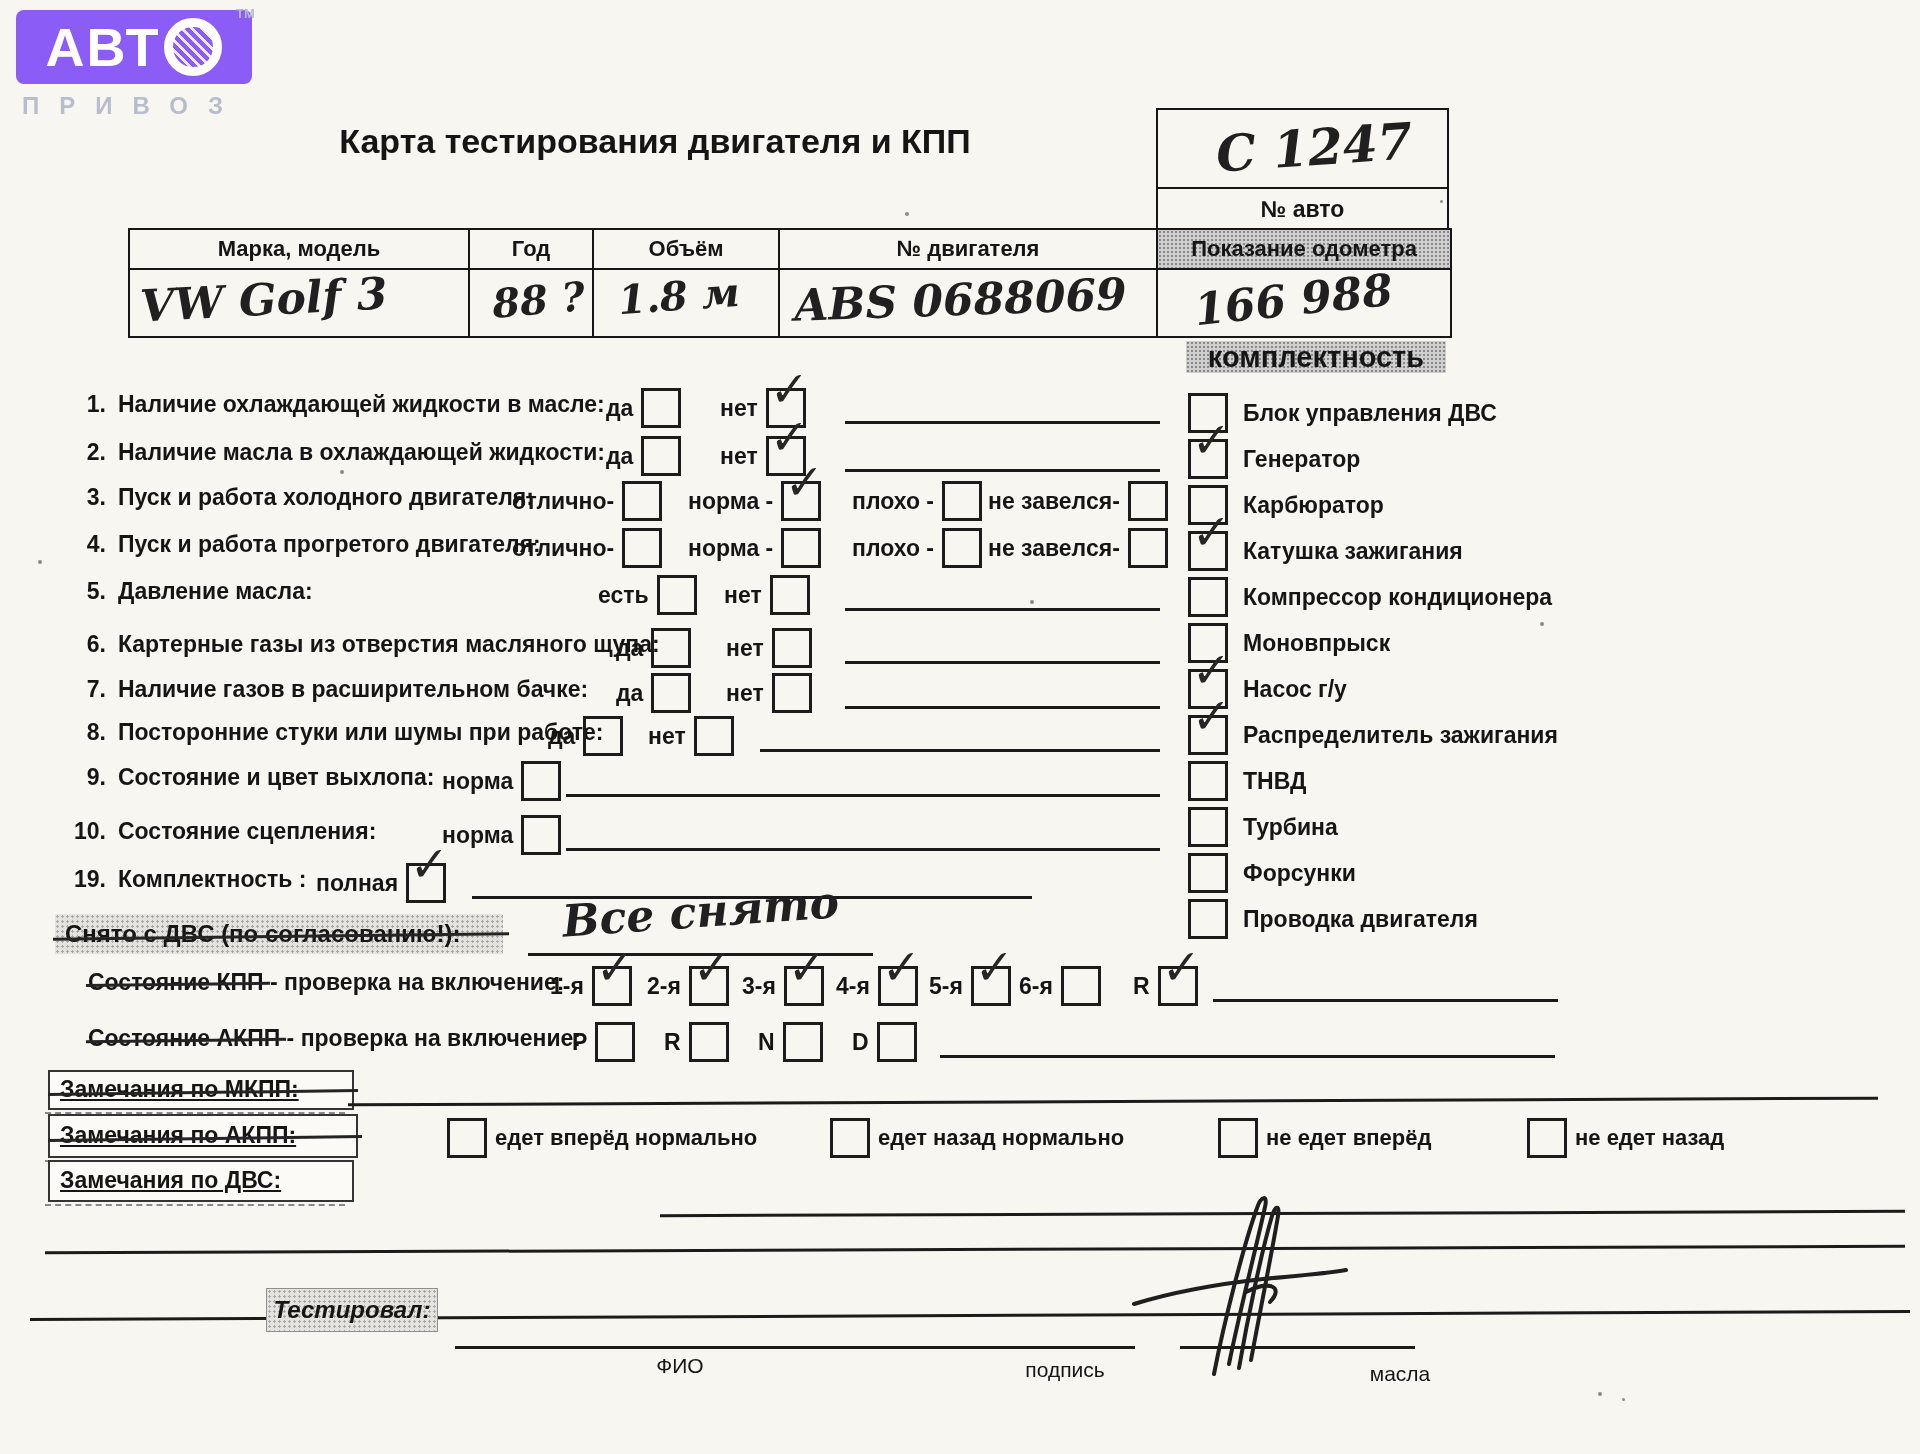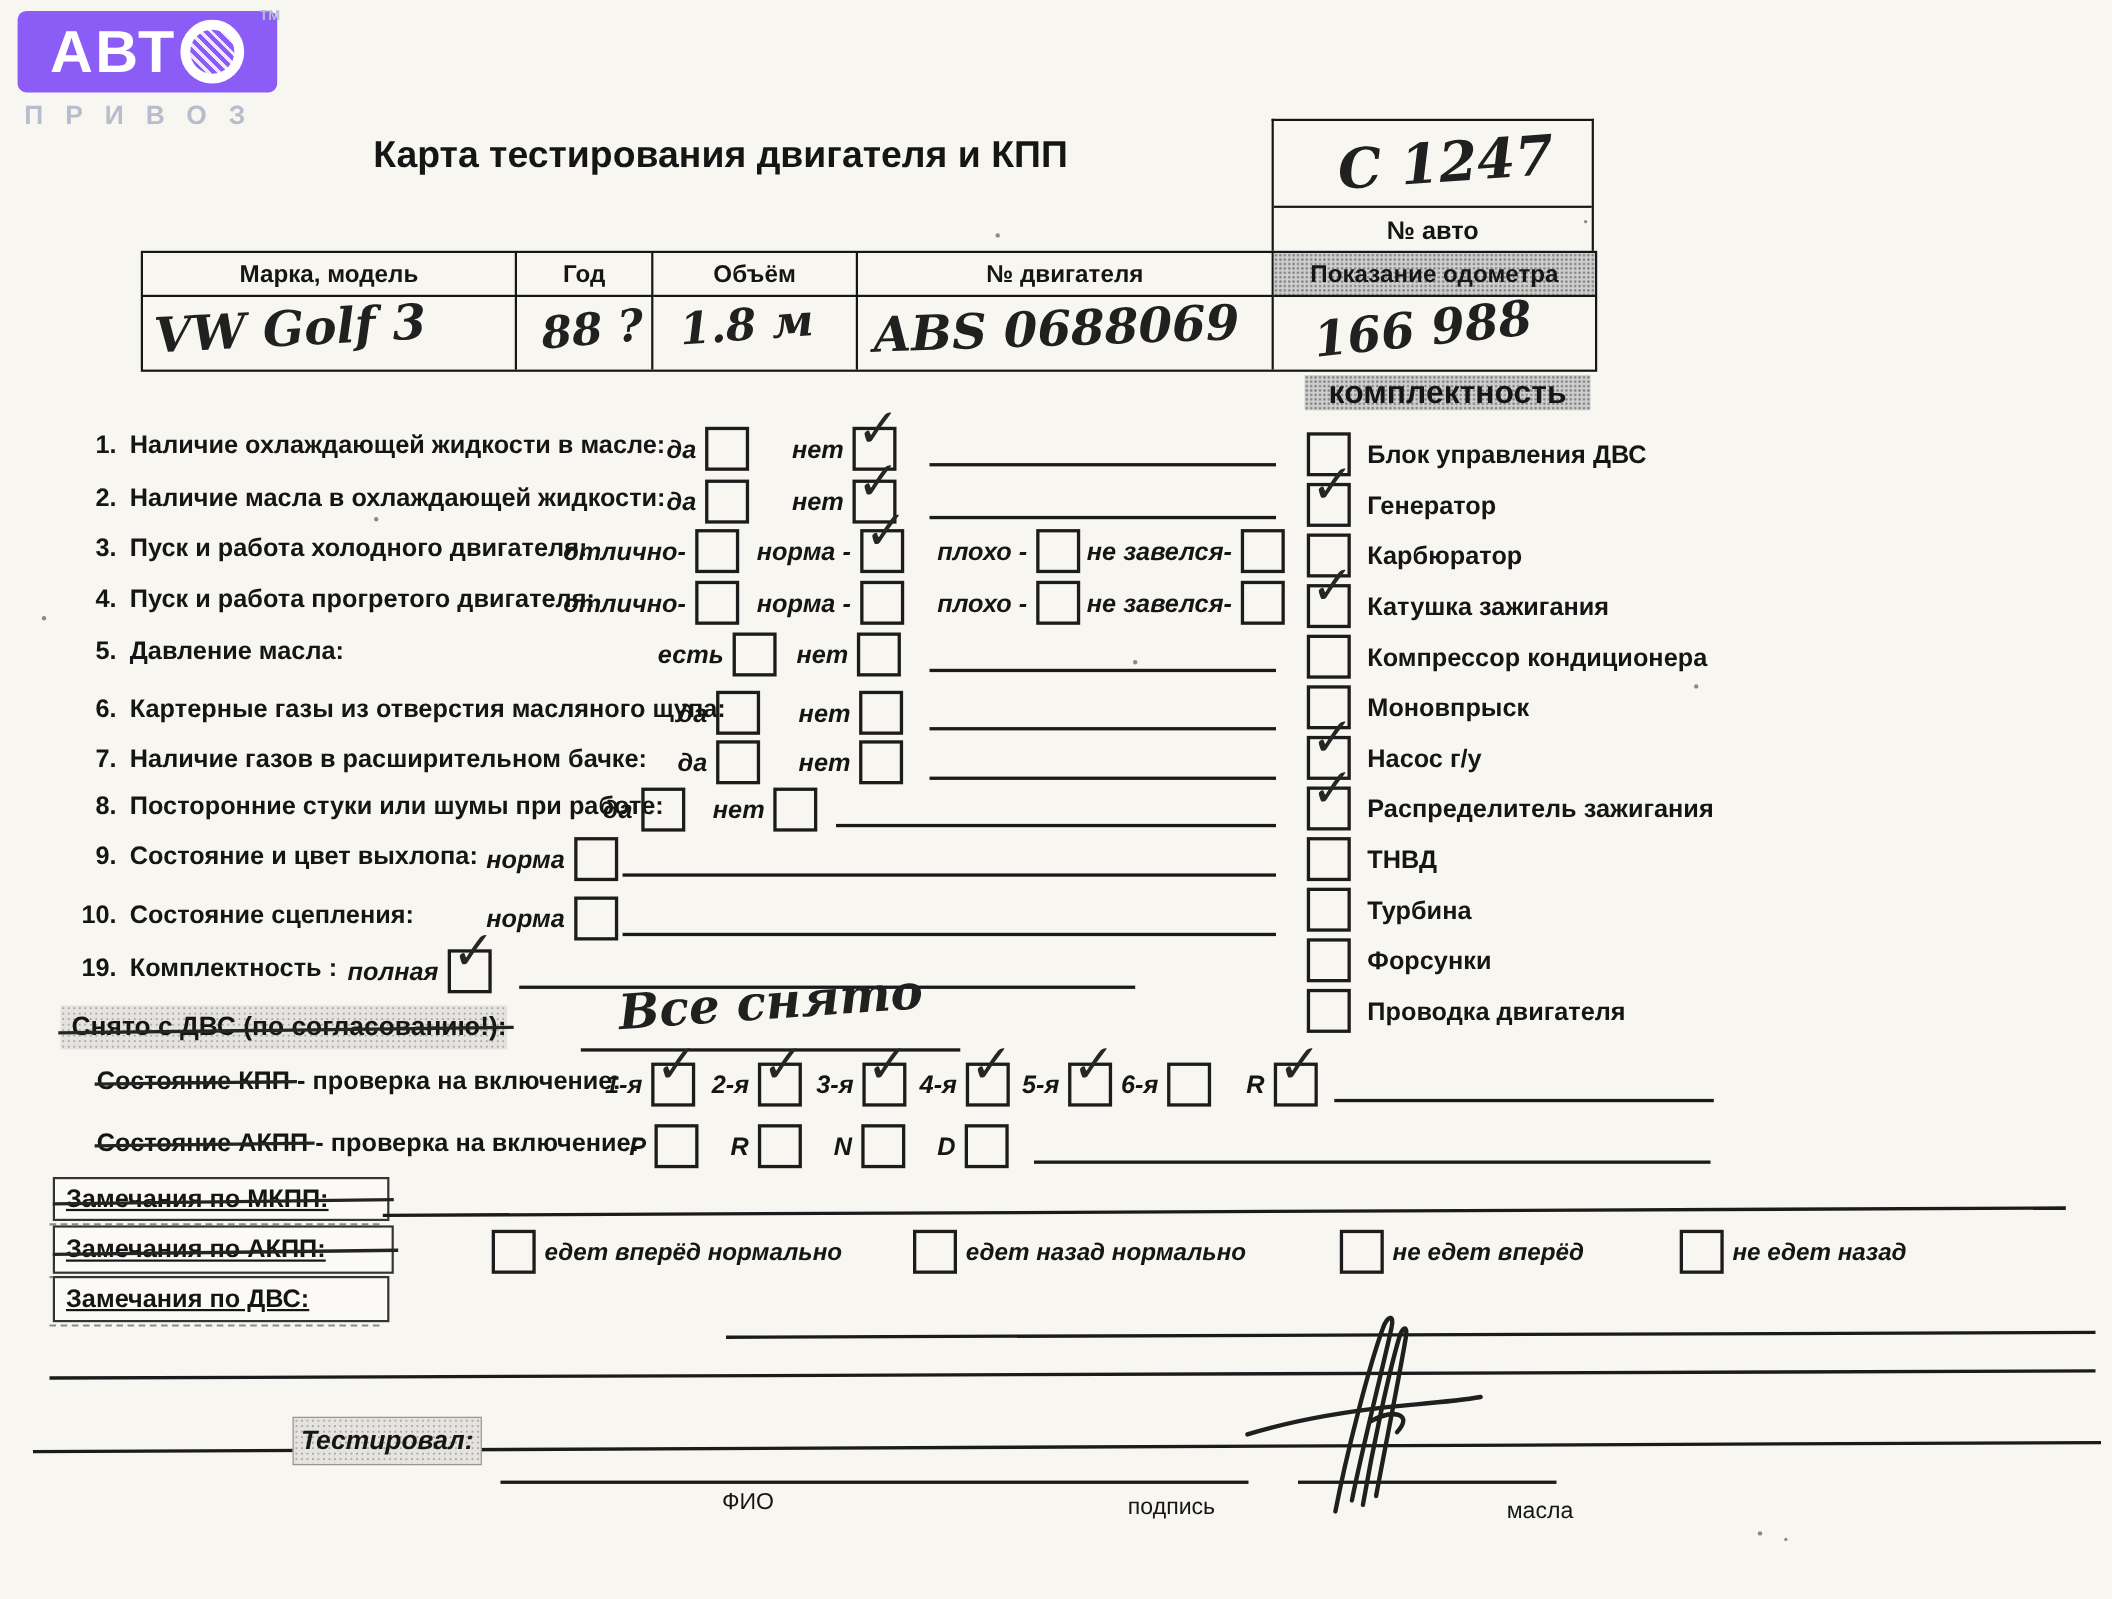--- a/index.html
+++ b/index.html
@@ -9,21 +9,21 @@
   .abs{position:absolute;}
   .ln{position:absolute;height:3px;background:#1b1b1b;}
   .dash{position:absolute;height:0;border-top:2px dashed #8a8a8a;}
   .ht{background-color:#cfcfcf;background-image:radial-gradient(circle,#878787 1px,transparent 1.3px);background-size:4px 4px;}
   .ht-light{background-color:#e4e3df;background-image:radial-gradient(circle,#a9a8a4 1px,transparent 1.3px);background-size:5px 5px;}
   .hw{font-family:"DejaVu Serif",serif;font-style:italic;font-weight:700;color:#202020;white-space:nowrap;}
   .cb{width:34px;height:34px;border:3px solid #1c1c1c;position:relative;flex:0 0 auto;background:transparent;}
   .mk{position:absolute;left:1px;top:-26px;width:60px;font-family:"DejaVu Sans",sans-serif;font-weight:700;
       font-size:46px;line-height:1;color:#262626;transform:rotate(-6deg) skewX(-8deg);pointer-events:none;}
   .og{position:absolute;display:flex;align-items:center;gap:8px;height:40px;}
-  .ol{font-style:italic;font-weight:700;font-size:23px;white-space:nowrap;}
+  .ol{font-weight:700;font-size:23px;white-space:nowrap;}
   .row{position:absolute;left:0;width:1920px;height:40px;}
   .nm{position:absolute;left:56px;width:50px;text-align:right;font-weight:700;font-size:23px;top:3px;}
   .il{position:absolute;left:118px;font-weight:700;font-size:23px;white-space:nowrap;top:3px;}
   .rl{position:absolute;top:33px;height:2.5px;background:#1a1a1a;}
   .struck::after{content:"";position:absolute;left:-2px;right:-6px;top:52%;height:2.5px;background:#242424;transform:rotate(-0.7deg);}
   .lblbox{border:2px solid #343434;background:#fbfaf6;font-weight:700;font-size:23px;line-height:34px;padding-left:10px;white-space:nowrap;text-decoration:underline;}
   
   .logo-box{position:absolute;left:16px;top:10px;width:236px;height:74px;background:#8b5cf6;border-radius:8px;
             display:flex;align-items:center;justify-content:center;gap:4px;}
   .logo-text{color:#ffffff;font-weight:700;font-size:54px;letter-spacing:2px;line-height:1;}
@@ -363,21 +363,21 @@
       </span>
       <span class="eql">Форсунки</span>
     </div>
   <div class="eqrow" style="top:899px">
       <span class="cb">
         <span class="mk"></span>
       </span>
       <span class="eql">Проводка двигателя</span>
     </div>
 
-  <div class="abs ht-light struck" style="left:55px;top:914px;width:406px;height:40px;font-weight:700;font-size:24px;line-height:40px;padding-left:10px;box-sizing:border-box;">Снято с ДВС (по согласованию!):</div>
+  <div class="abs ht-light struck" style="left:55px;top:914px;width:448px;height:40px;font-weight:700;font-size:24px;line-height:40px;padding-left:10px;box-sizing:border-box;">Снято с ДВС (по согласованию!):</div>
   <span class="hw" style="position:absolute;left:562px;top:886px;font-size:44px;transform:rotate(-4deg);">Все снято</span>
   <div class="ln" style="left:528px;top:953px;width:345px;"></div>
 
   <div class="row" style="top:966px">
     <span class="il" style="left:88px;">
       <span class="struck" style="position:relative;display:inline-block;">Состояние КПП</span><span> - проверка на включение:</span>
     </span>
     <div class="og" style="left:550px">
         <span class="ol">1-я</span>
         <span class="cb">

